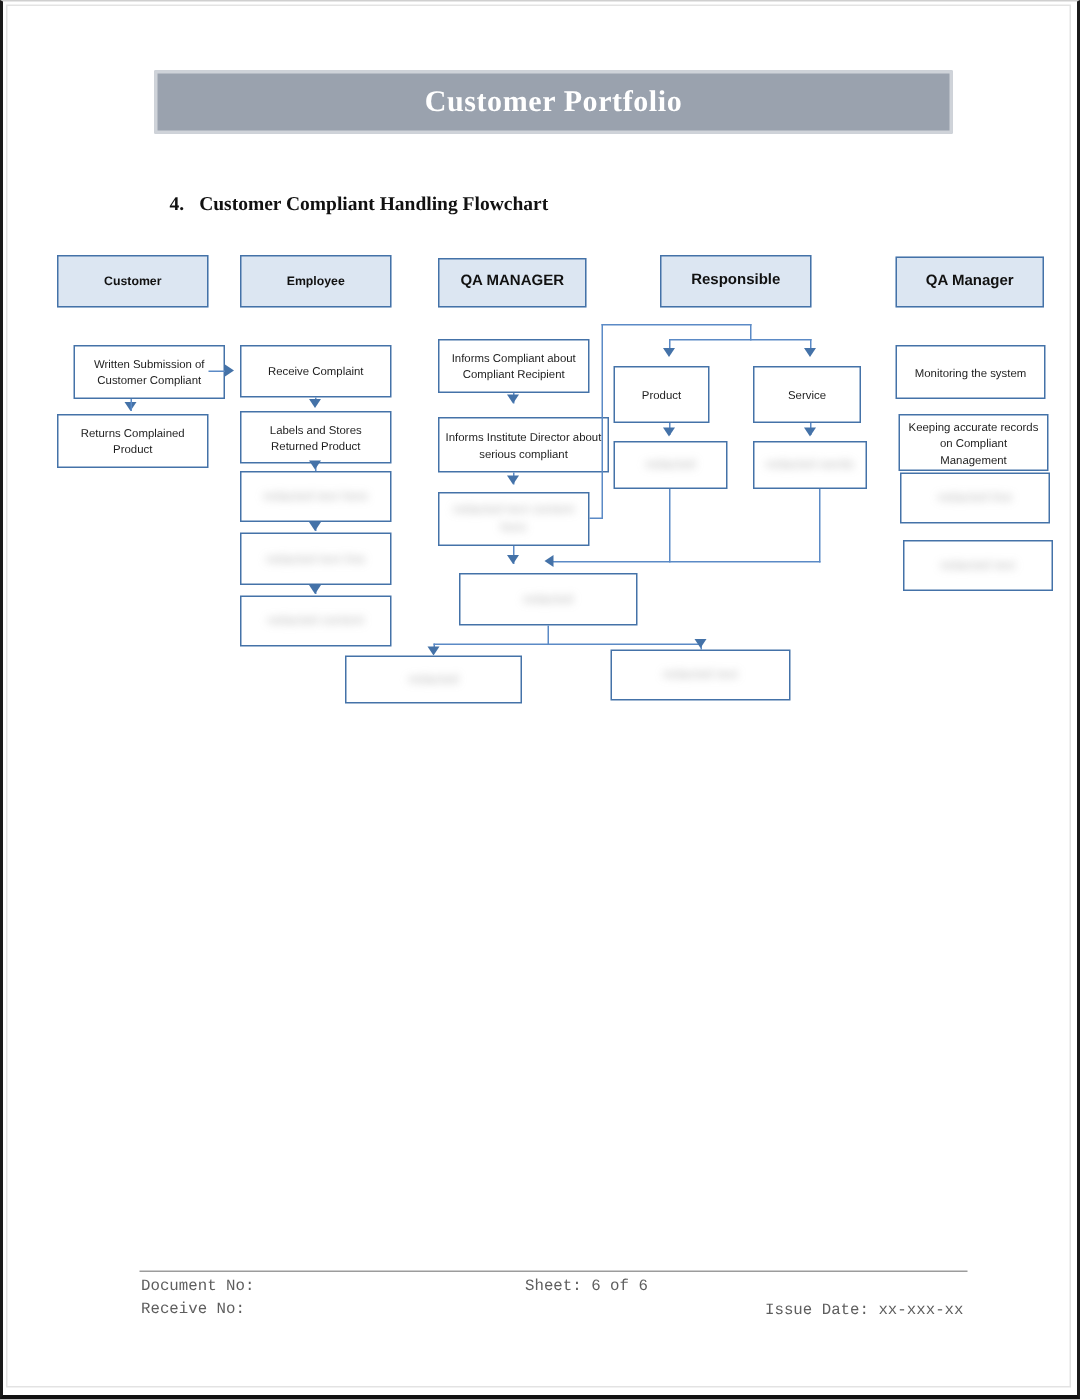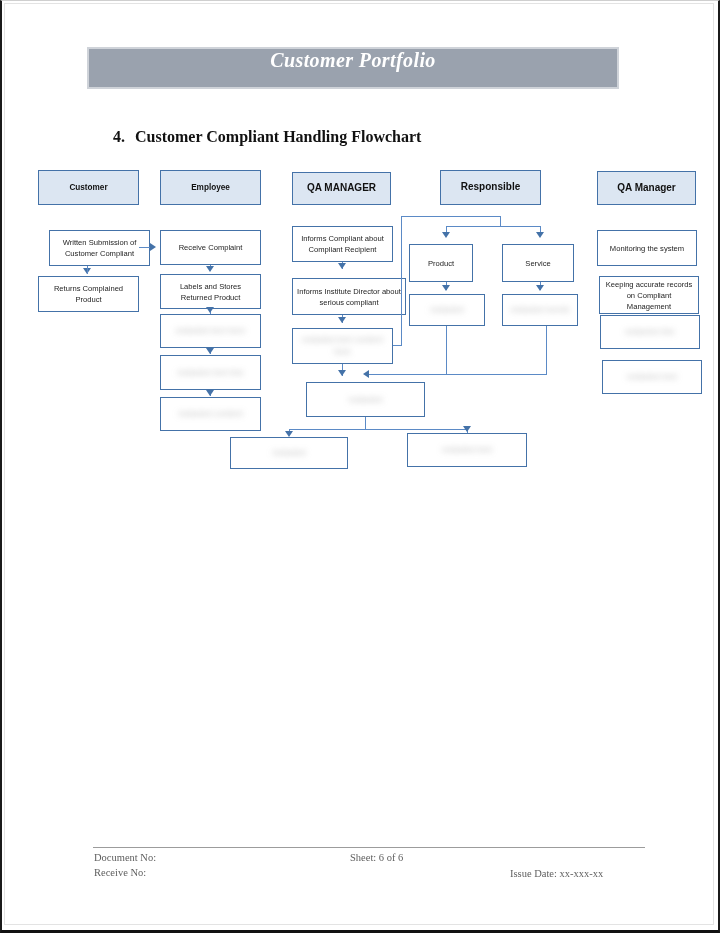--- a/index.html
+++ b/index.html
@@ -26,48 +26,47 @@
     left: 3px; top: 3px;
     width: 708px;
     height: 920px;
     background: #ffffff;
     box-shadow: 0 0 0 1px #e3e3e3;
   }
 
   
   .banner {
     position: absolute;
-    left: 82px;
+    left: 98px;
     top: 43px;
     width: 532px;
     height: 42px;
     background: #9aa2ae;
     border: 2px solid #cfd3d9;
     box-sizing: border-box;
     display: flex;
-    align-items: flex-start;
+    align-items: center;
     justify-content: center;
-    font-style: italic;
   }
   .banner-title {
     font-family: "Liberation Serif", serif;
     font-weight: bold;
     font-size: 20px;
     color: #ffffff;
     letter-spacing: 0.4px;
   }
 
   
   .section-heading {
     position: absolute;
     left: 108px;
     top: 124px;
     font-family: "Liberation Serif", serif;
     font-weight: bold;
-    font-size: 16px;
+    font-size: 13px;
     color: #111111;
     white-space: nowrap;
   }
   .section-heading .num { margin-right: 10px; }
 
   
   #flow {
     position: absolute;
     left: 0; top: 0;
     width: 720px;
@@ -145,21 +144,21 @@
     left: 88px;
     top: 843px;
     width: 552px;
     height: 1px;
     background: #9c9c9c;
   }
   .footer-text {
     position: absolute;
     font-size: 10.5px;
     color: #5e5e5e;
-    font-family: Liberation Serif, serif;
+    font-family: Liberation Mono, monospace;
     white-space: nowrap;
   }
   #f-doc   { left: 89px;  top: 848px; }
   #f-rev   { left: 89px;  top: 863px; }
   #f-sheet { left: 345px; top: 848px; }
   #f-issue { left: 505px; top: 864px; }
 </style>
 </head>
 <body>
 

